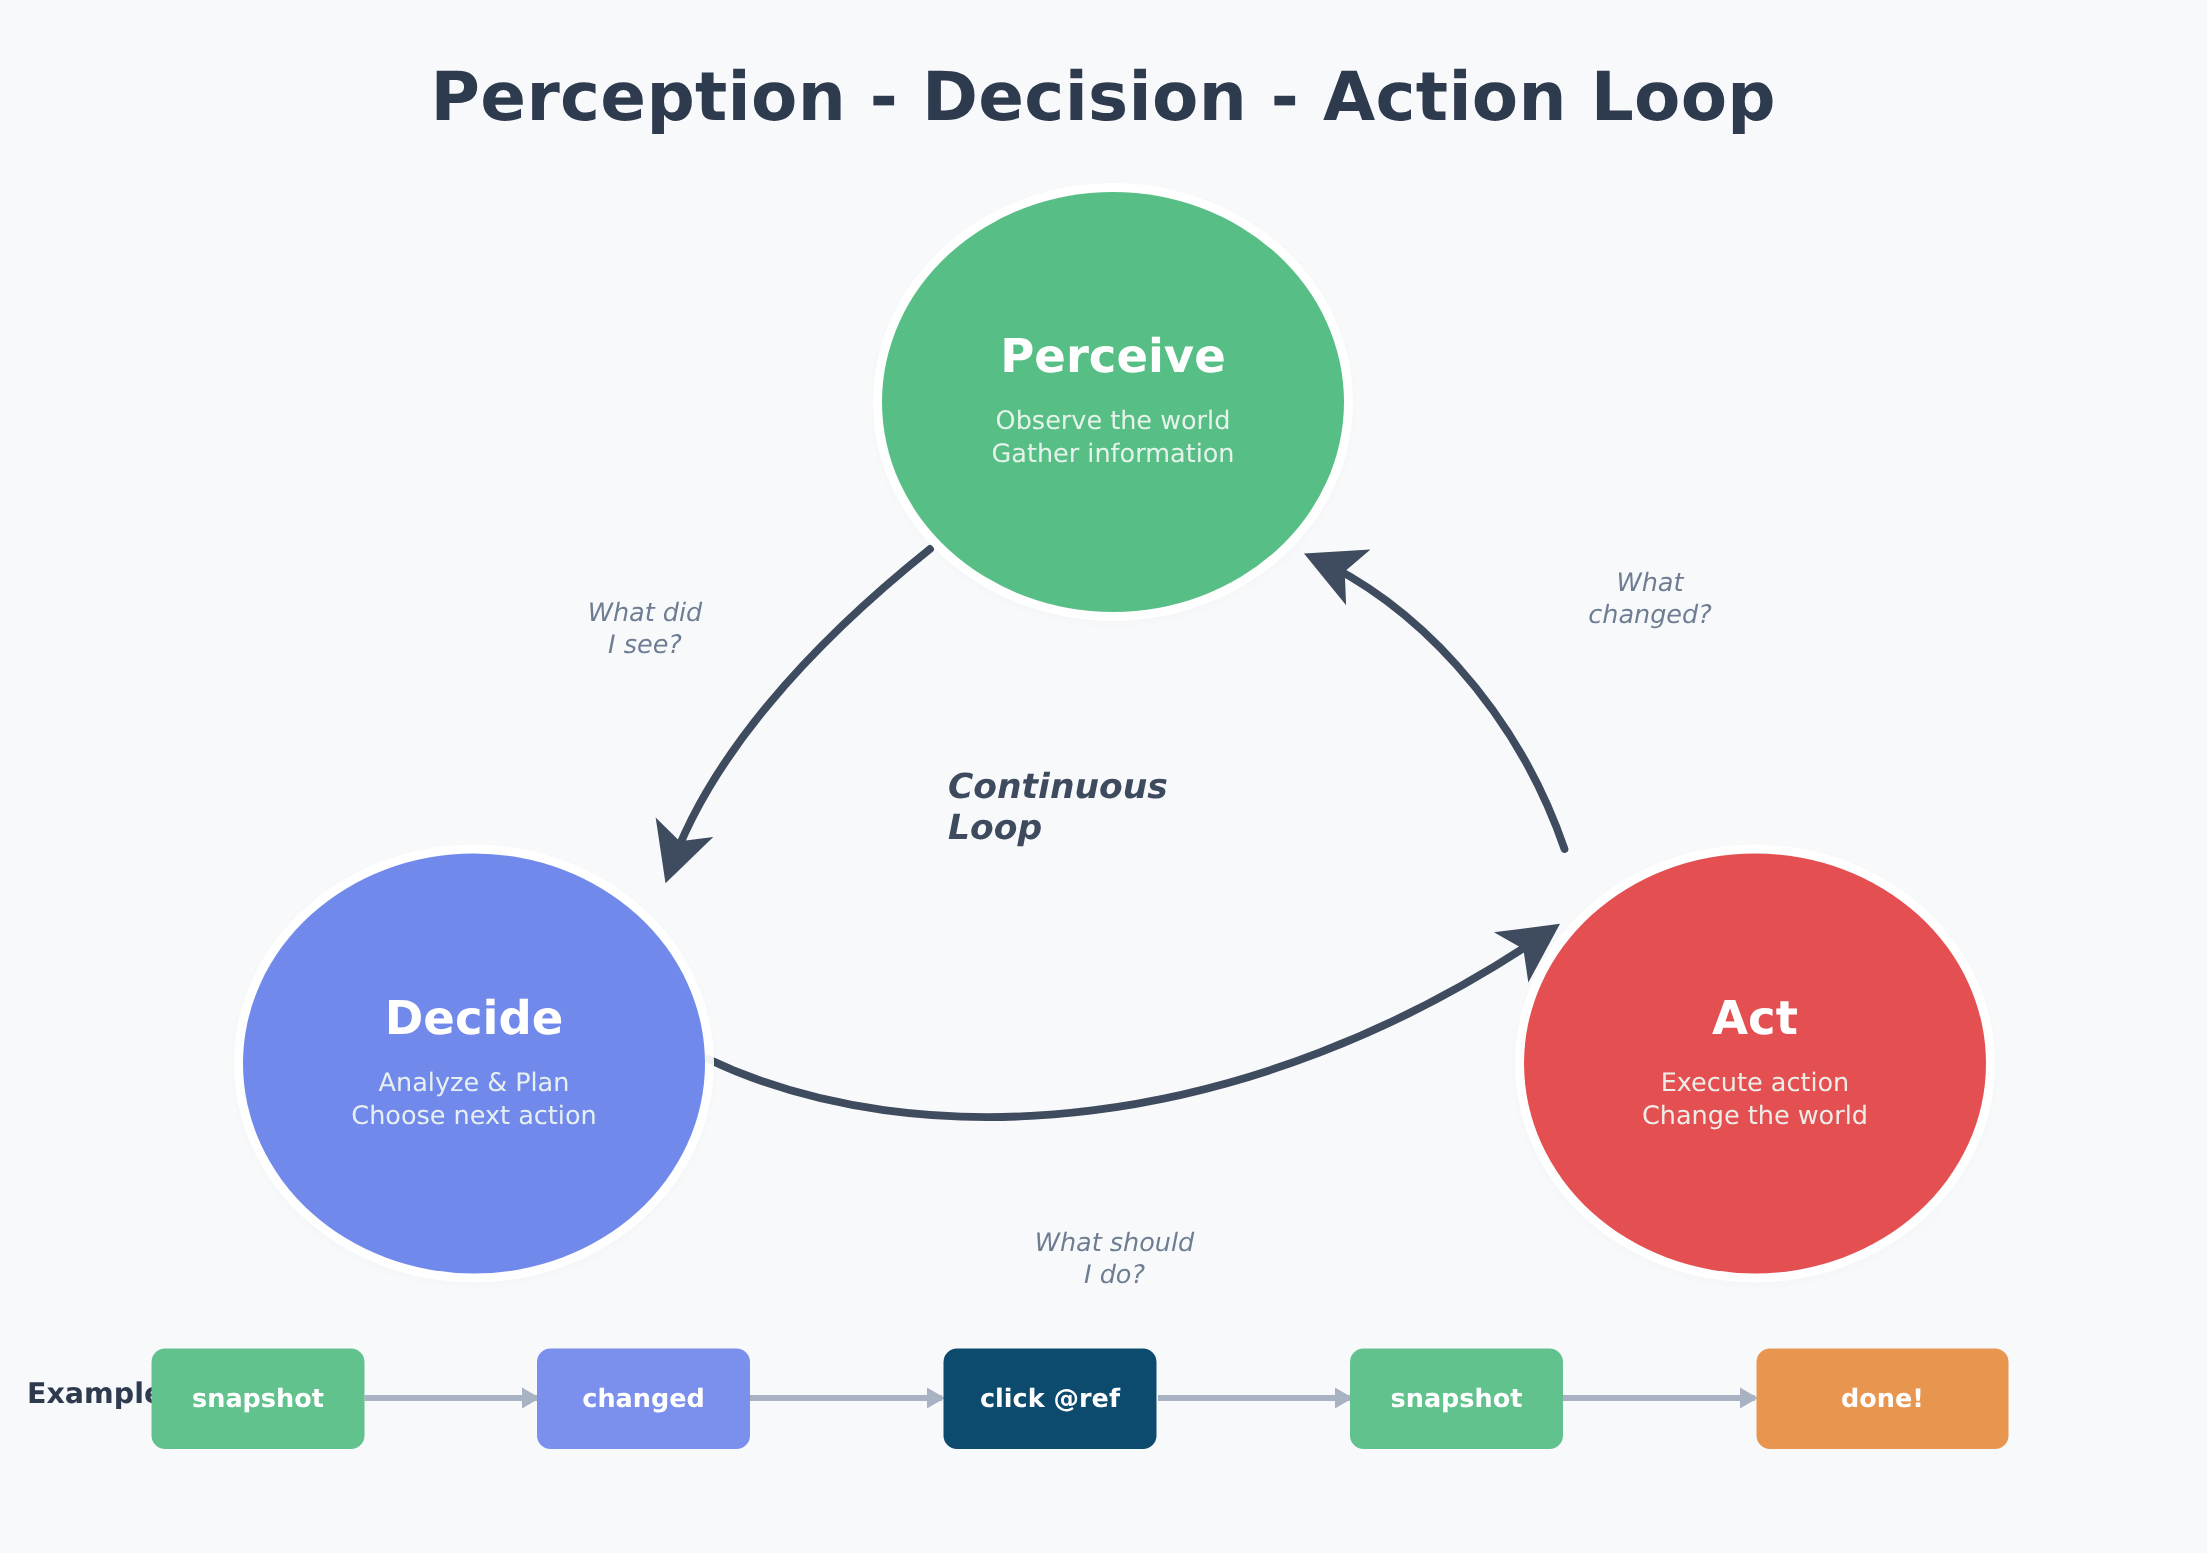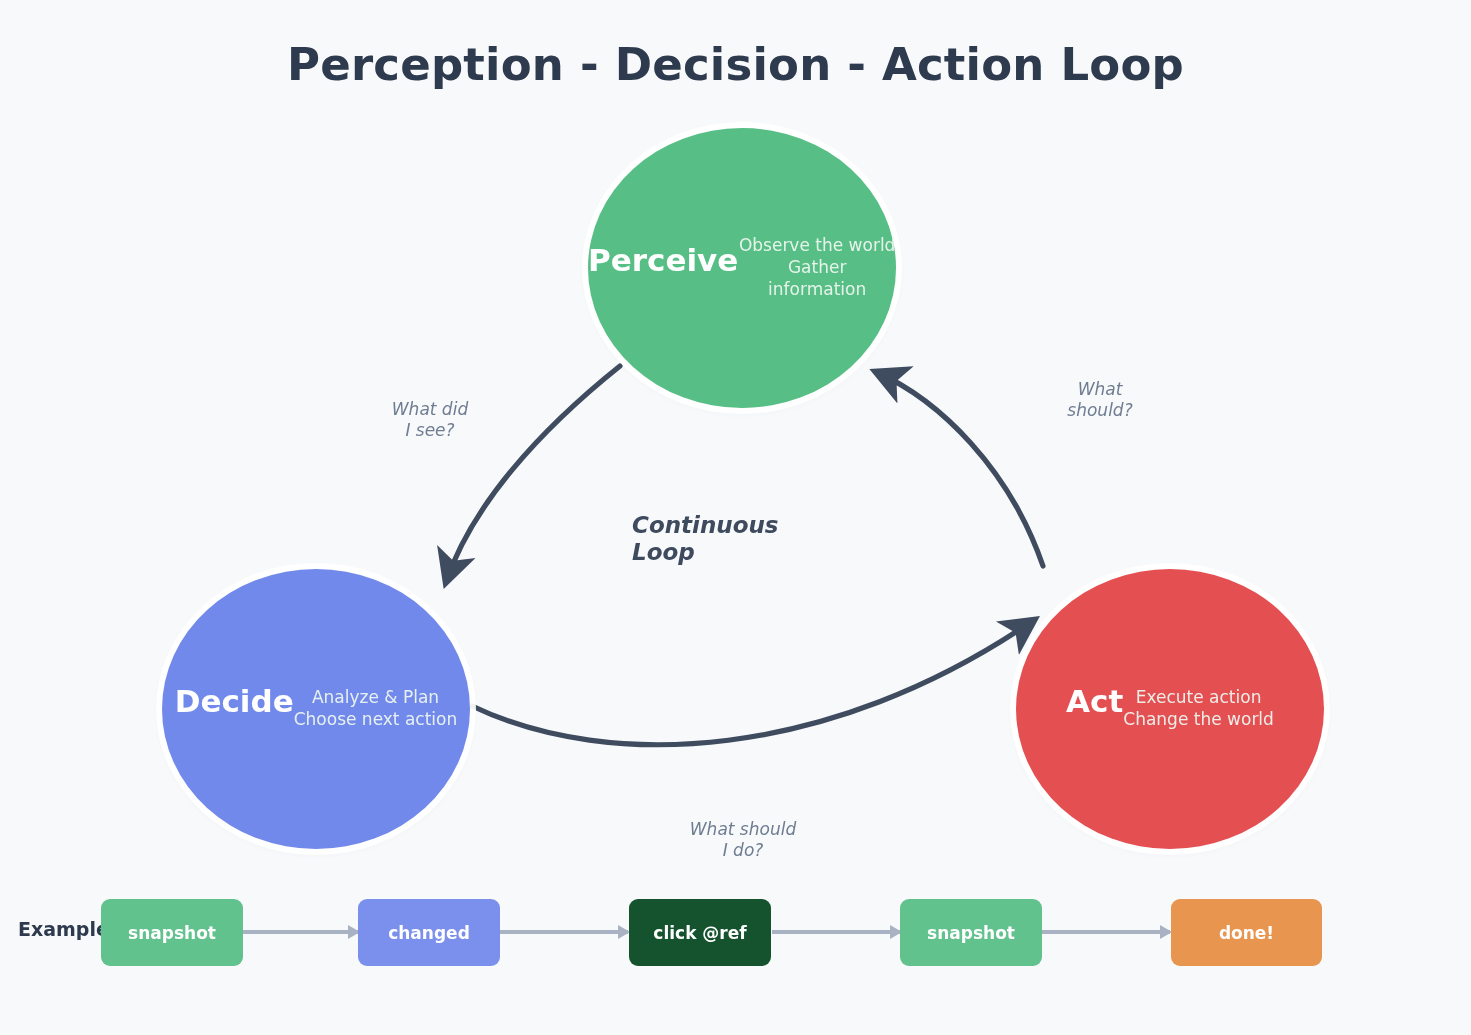--- a/index.html
+++ b/index.html
@@ -42,21 +42,21 @@
     width: 1471px;
     height: 1035px;
     pointer-events: none;
   }
 
   
   .node {
     position: absolute;
     border-radius: 50%;
     display: flex;
-    flex-direction: row;
+    flex-direction: column;
     align-items: center;
     justify-content: center;
     text-align: center;
     box-shadow: 0 0 0 6px rgba(255,255,255,0.92), 0 2px 10px rgba(80,90,110,0.10);
   }
   .node .node-title {
     color: #ffffff;
     font-weight: bold;
     font-size: 31px;
     line-height: 1.1;
@@ -201,45 +201,45 @@
 
   <div class="node" id="node-act">
     <div class="node-title">Act</div>
     <div class="node-sub">Execute action
 Change the world</div>
   </div>
 
   <div class="edge-label" id="label-what-did-i-see">What did
 I see?</div>
   <div class="edge-label" id="label-what-changed">What
-should?</div>
+changed?</div>
   <div class="edge-label" id="label-what-should-i-do">What should
 I do?</div>
 
   <div class="center-label">Continuous
 Loop</div>
 
   <div id="example-row">
     <div id="example-label">Example:</div>
 
     <div class="step-arrow" style="left:243px; width:115px;"></div>
     <div class="step-arrow" style="left:500px; width:128px;"></div>
     <div class="step-arrow" style="left:772px; width:128px;"></div>
     <div class="step-arrow" style="left:1042px; width:128px;"></div>
 
     <div class="step-box" style="left:101px; width:142px; background:#62c28e;">
       <span>snapshot</span>
     </div>
     <div class="step-box" style="left:358px; width:142px; background:#7b8fec;">
       <span>changed</span>
     </div>
-    <div class="step-box" style="left:629px; width:142px; background:#14532d;">
+    <div class="step-box" style="left:629px; width:142px; background:#0c4a6e;">
       <span>click @ref</span>
     </div>
     <div class="step-box" style="left:900px; width:142px; background:#62c28e;">
       <span>snapshot</span>
     </div>
-    <div class="step-box" style="left:1171px; width:151px; background:#e8954f;">
+    <div class="step-box" style="left:1171px; width:168px; background:#e8954f;">
       <span>done!</span>
     </div>
   </div>
 
 </div>
 
 </body></html>

